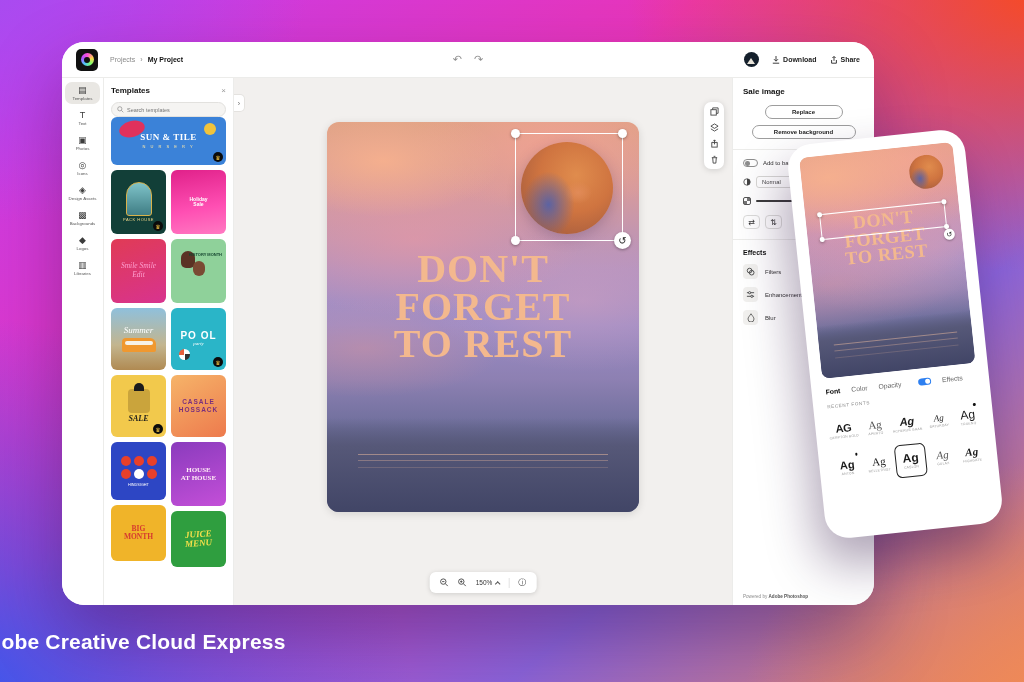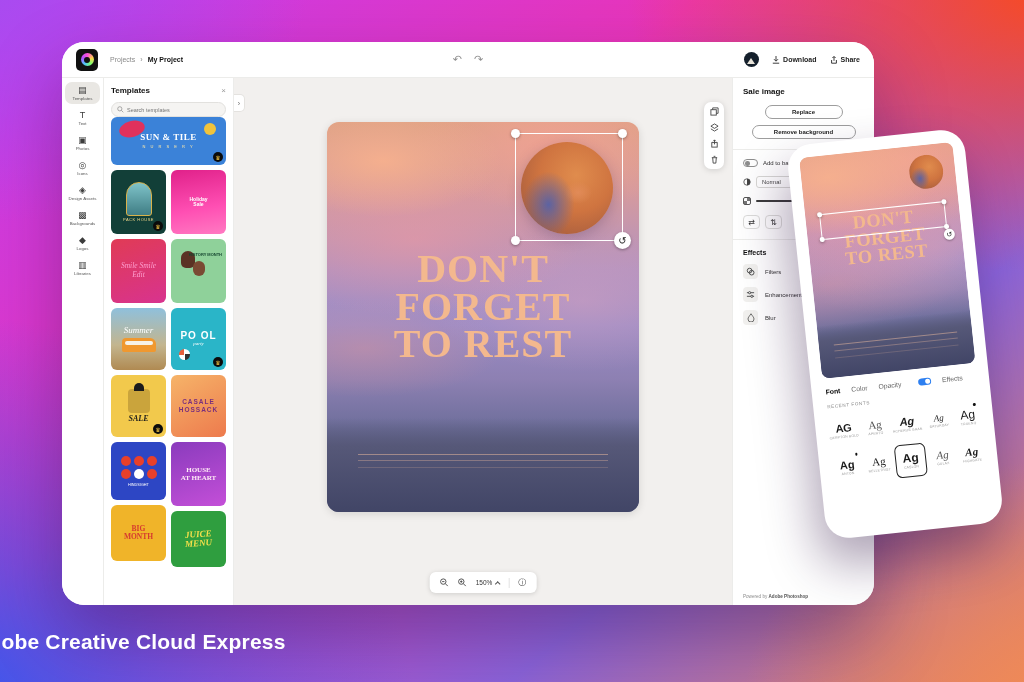--- a/index.html
+++ b/index.html
@@ -394,21 +394,21 @@
                 <span class="tt b">party</span>
                 <div class="ball"></div>
                 <span class="crown">♛</span>
               </div>
               <div class="tile t9" style="background: linear-gradient(150deg, rgb(246, 180, 105), rgb(237, 122, 77));">
                 <span class="tt a">CASALE</span>
                 <span class="tt a">HOSSACK</span>
               </div>
               <div class="tile t11" style="background: linear-gradient(160deg, rgb(138, 59, 189), rgb(196, 79, 216));">
                 <span class="tt a">HOUSE</span>
-                <span class="tt a">AT HEART</span>
+                <span class="tt a">AT HOUSE</span>
               </div>
               <div class="tile t13" style="background: rgb(47, 158, 63);">
                 <span class="tt a">JUICE</span>
                 <span class="tt a">MENU</span>
               </div>
             </div>
           </div>
         </div>
       </div>
 

